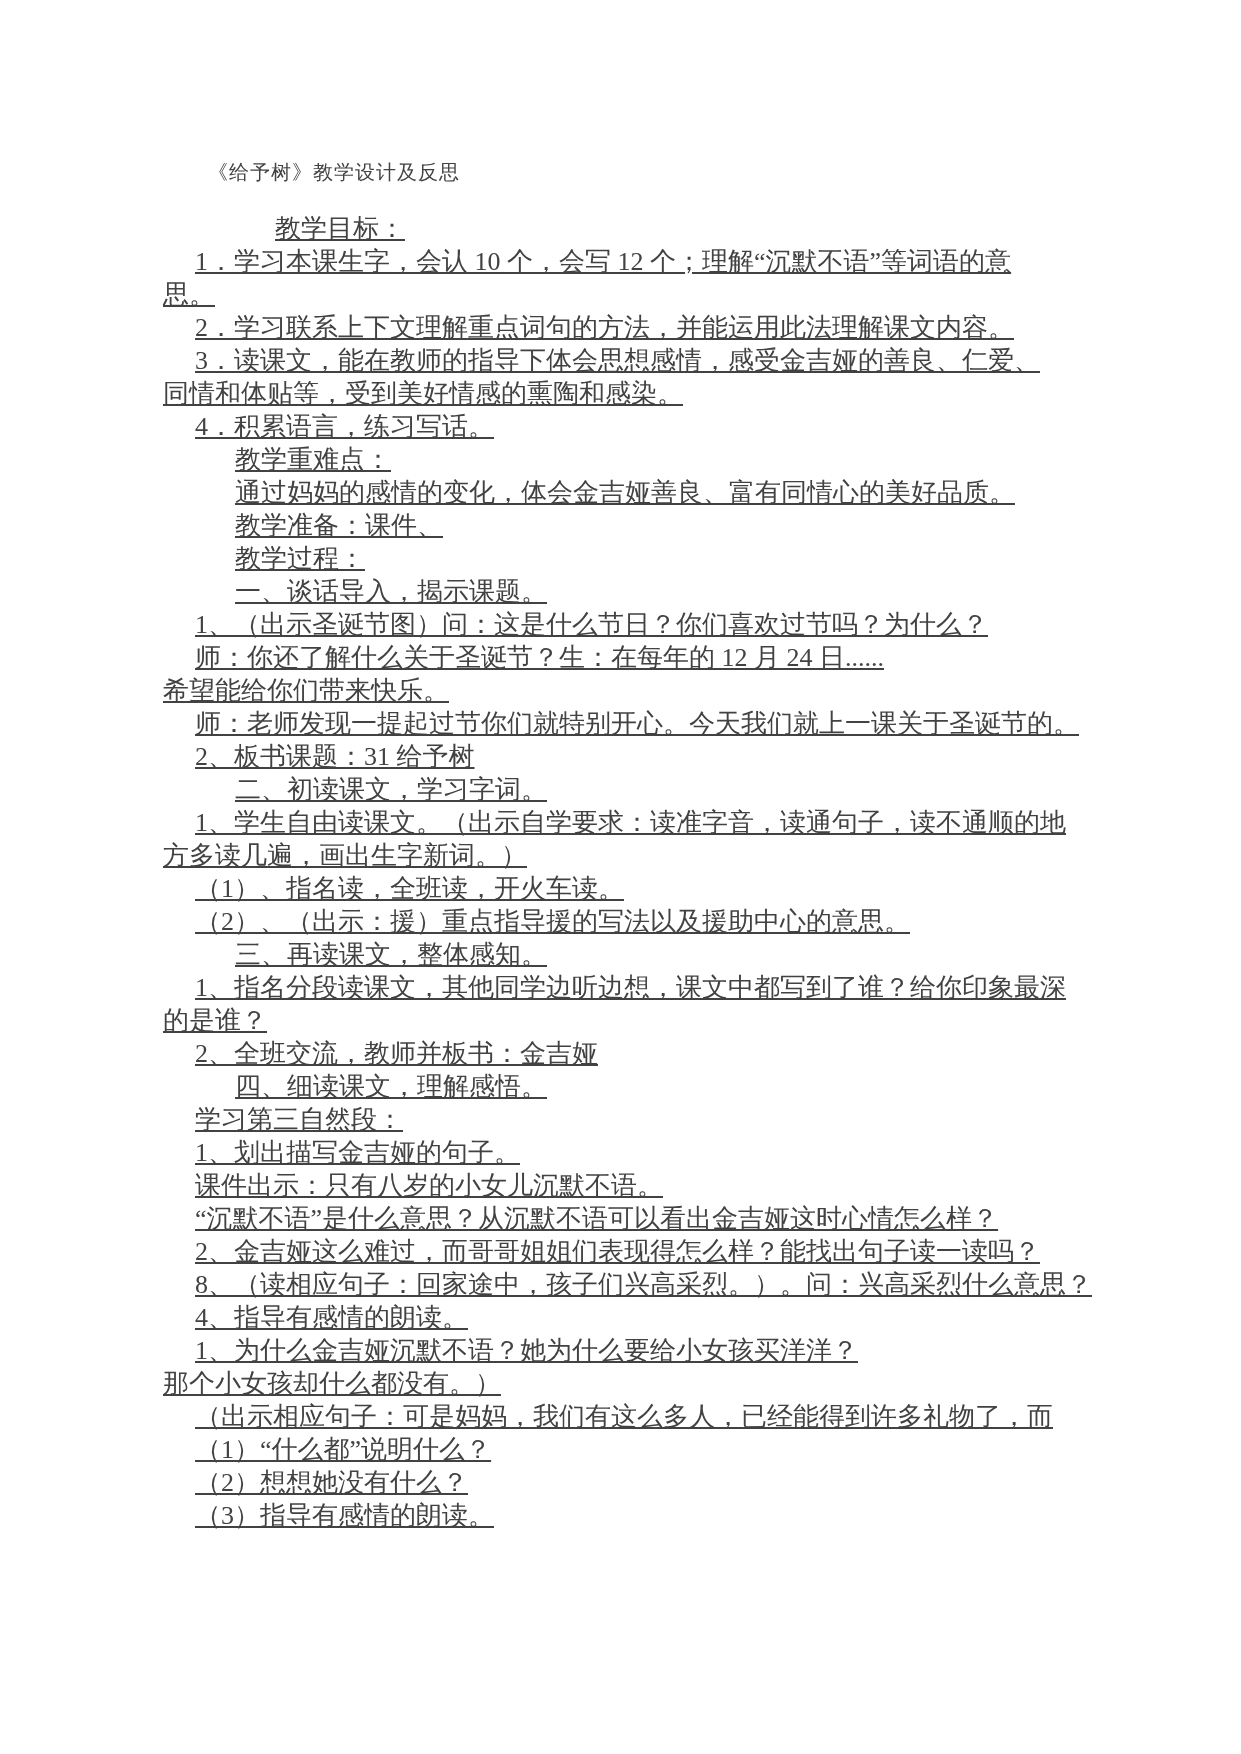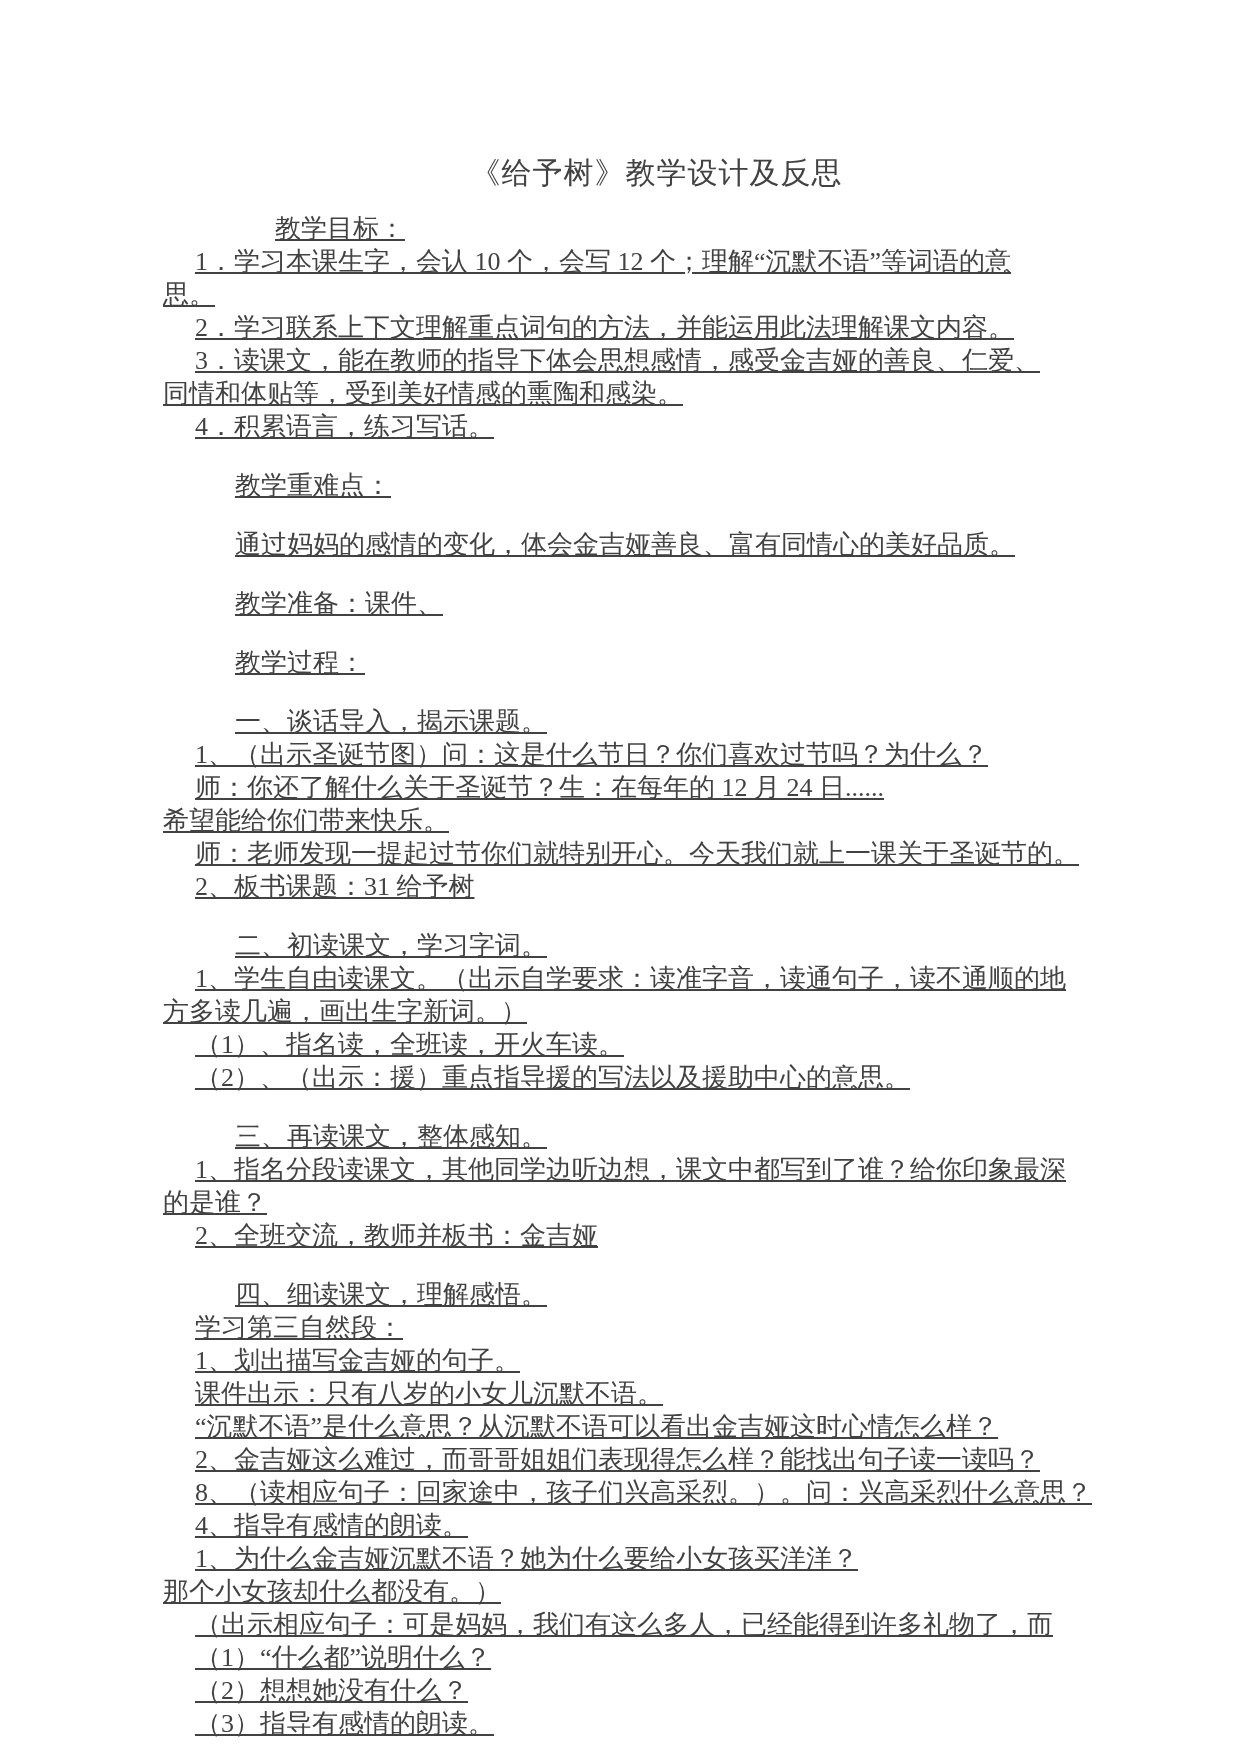--- a/index.html
+++ b/index.html
@@ -12,46 +12,46 @@
     width: 1241px;
     height: 1754px;
     background: #ffffff;
     overflow: hidden;
     font-family: "Liberation Serif", "DejaVu Serif", serif;
     color: #424242;
   }
   .doc-title {
     position: absolute;
     top: 150px;
-    left: 188px;
+    left: 208px;
     width: 937px;
     margin: 0;
-    font-size: 30px;
+    font-size: 20px;
     font-weight: normal;
     line-height: 45px;
-    text-align: center;
+    text-align: left;
     white-space: nowrap;
     letter-spacing: 1px;
   }
   .doc-body {
     position: absolute;
     top: 212px;
     left: 163px;
     width: 960px;
     font-size: 26px;
     line-height: 33px;
     text-decoration: underline;
   }
   .line {
     white-space: nowrap;
     height: 33px;
   }
   .i0 { padding-left: 0; }
   .i1 { padding-left: 32px; }
-  .i2 { padding-left: 72px; margin-top: 26px; }
+  .i2 { padding-left: 72px; }
   .i3 { padding-left: 112px; }
 </style>
 </head>
 <body>
 
 <div class="page">
   <h1 class="doc-title">《给予树》教学设计及反思</h1>
   <div class="doc-body">
     <div class="line i3">教学目标：</div>
     <div class="line i1">1．学习本课生字，会认 10 个，会写 12 个；理解“沉默不语”等词语的意</div>

